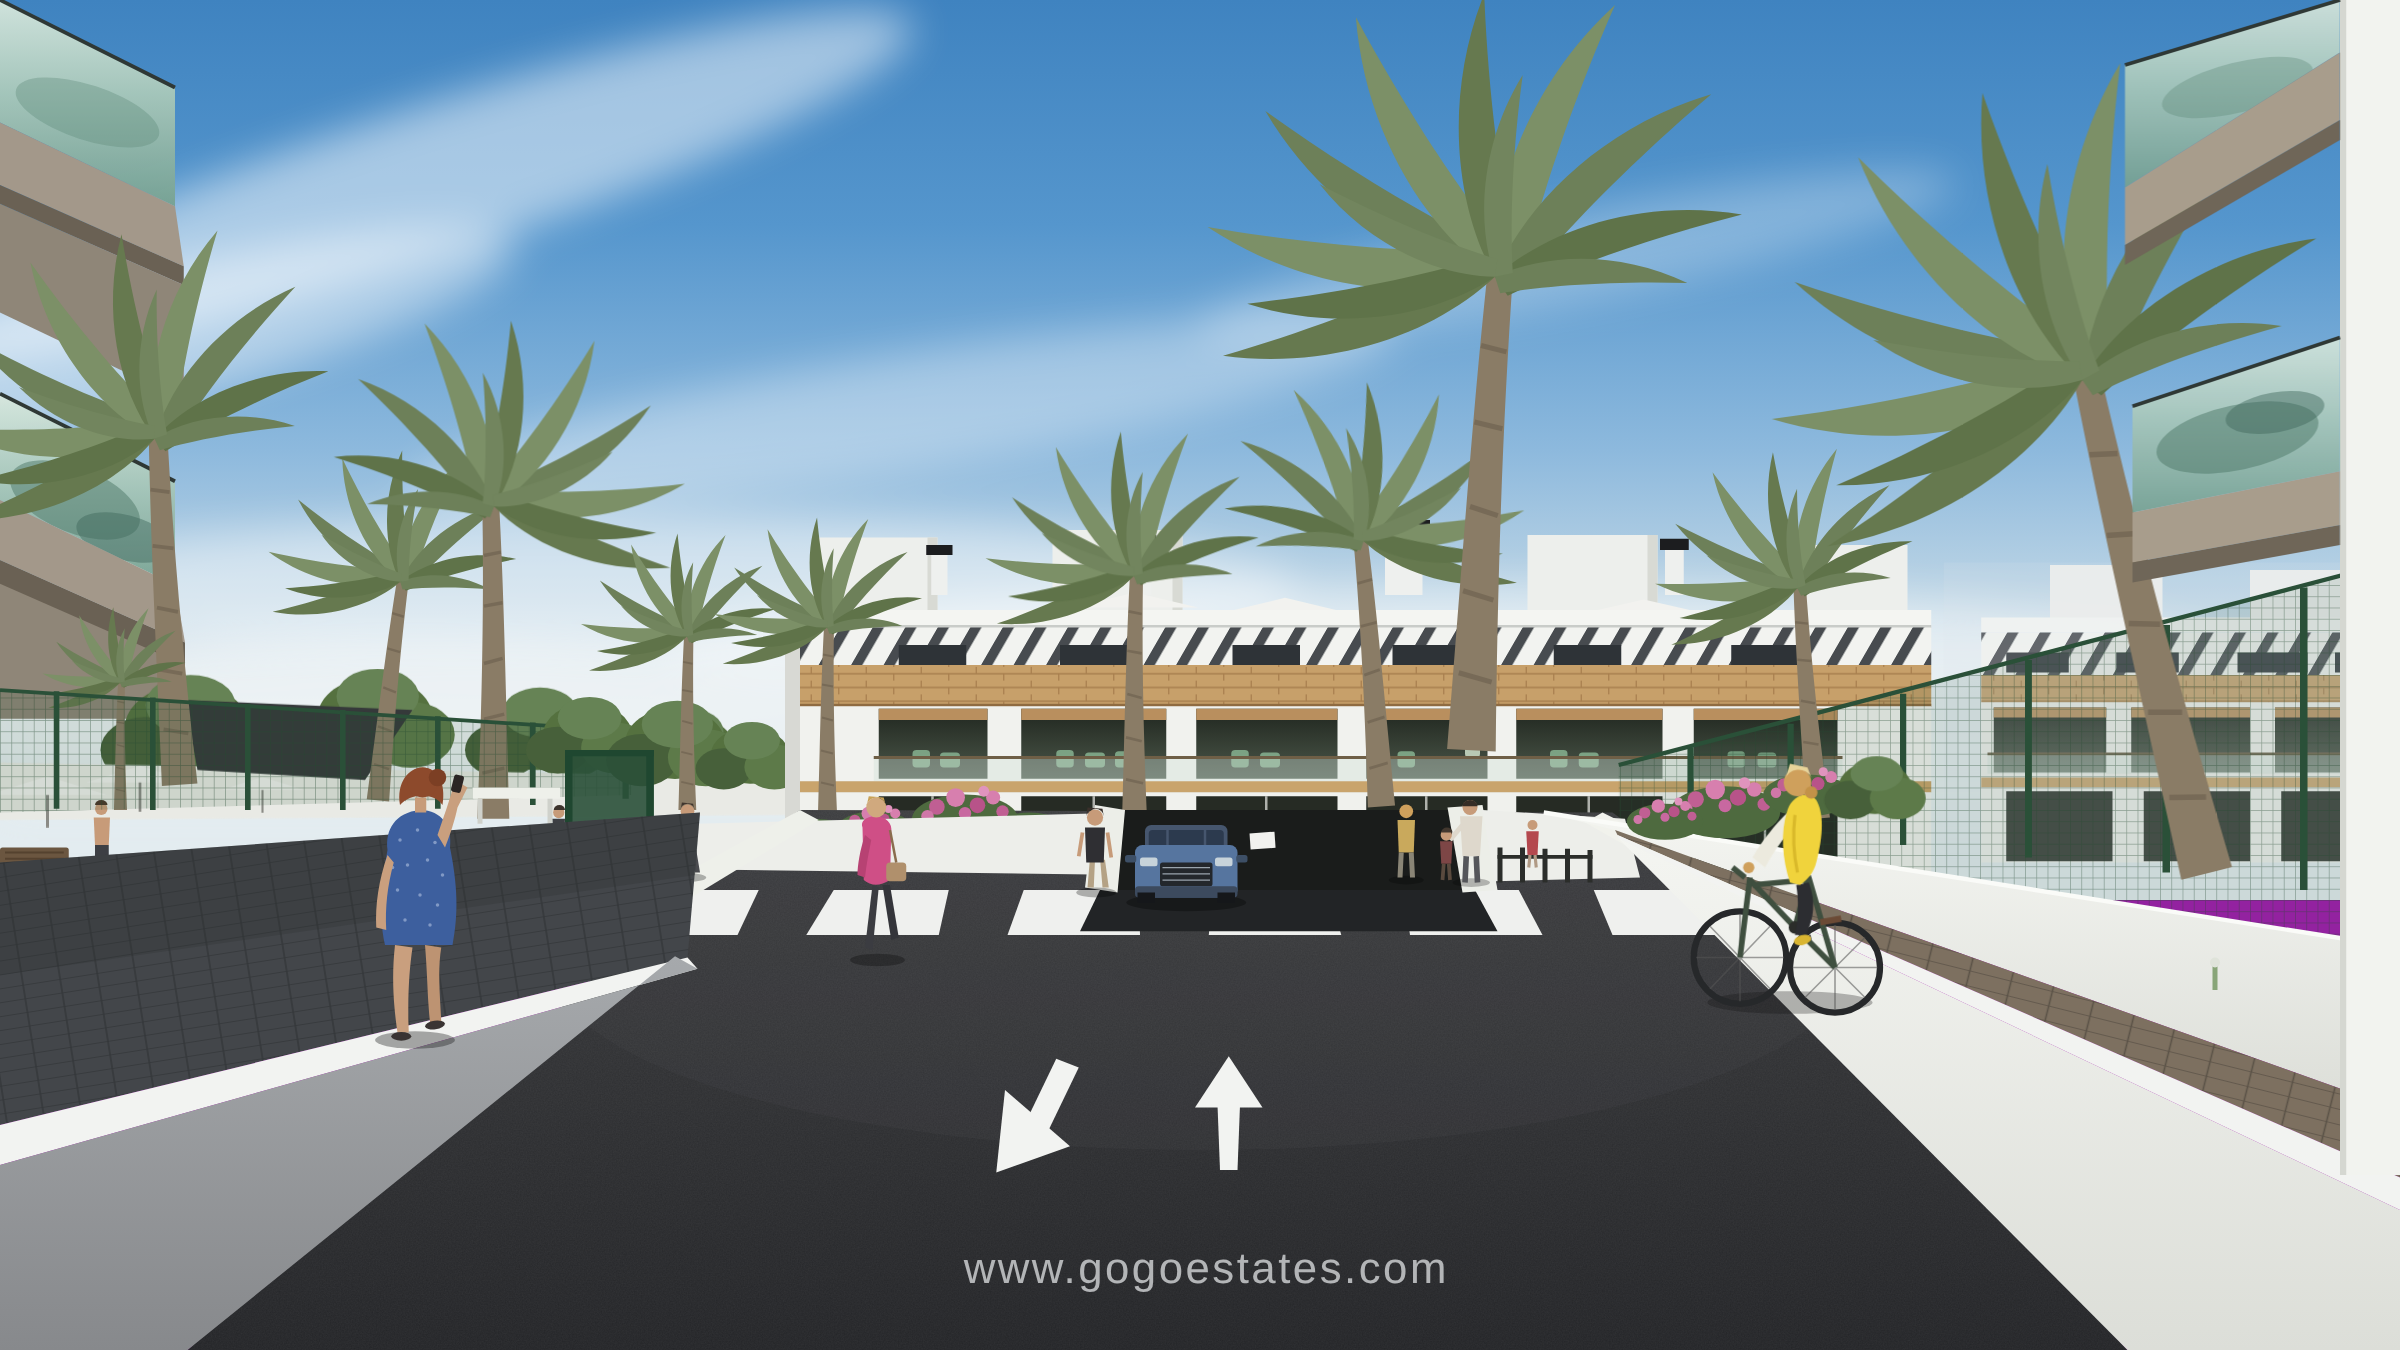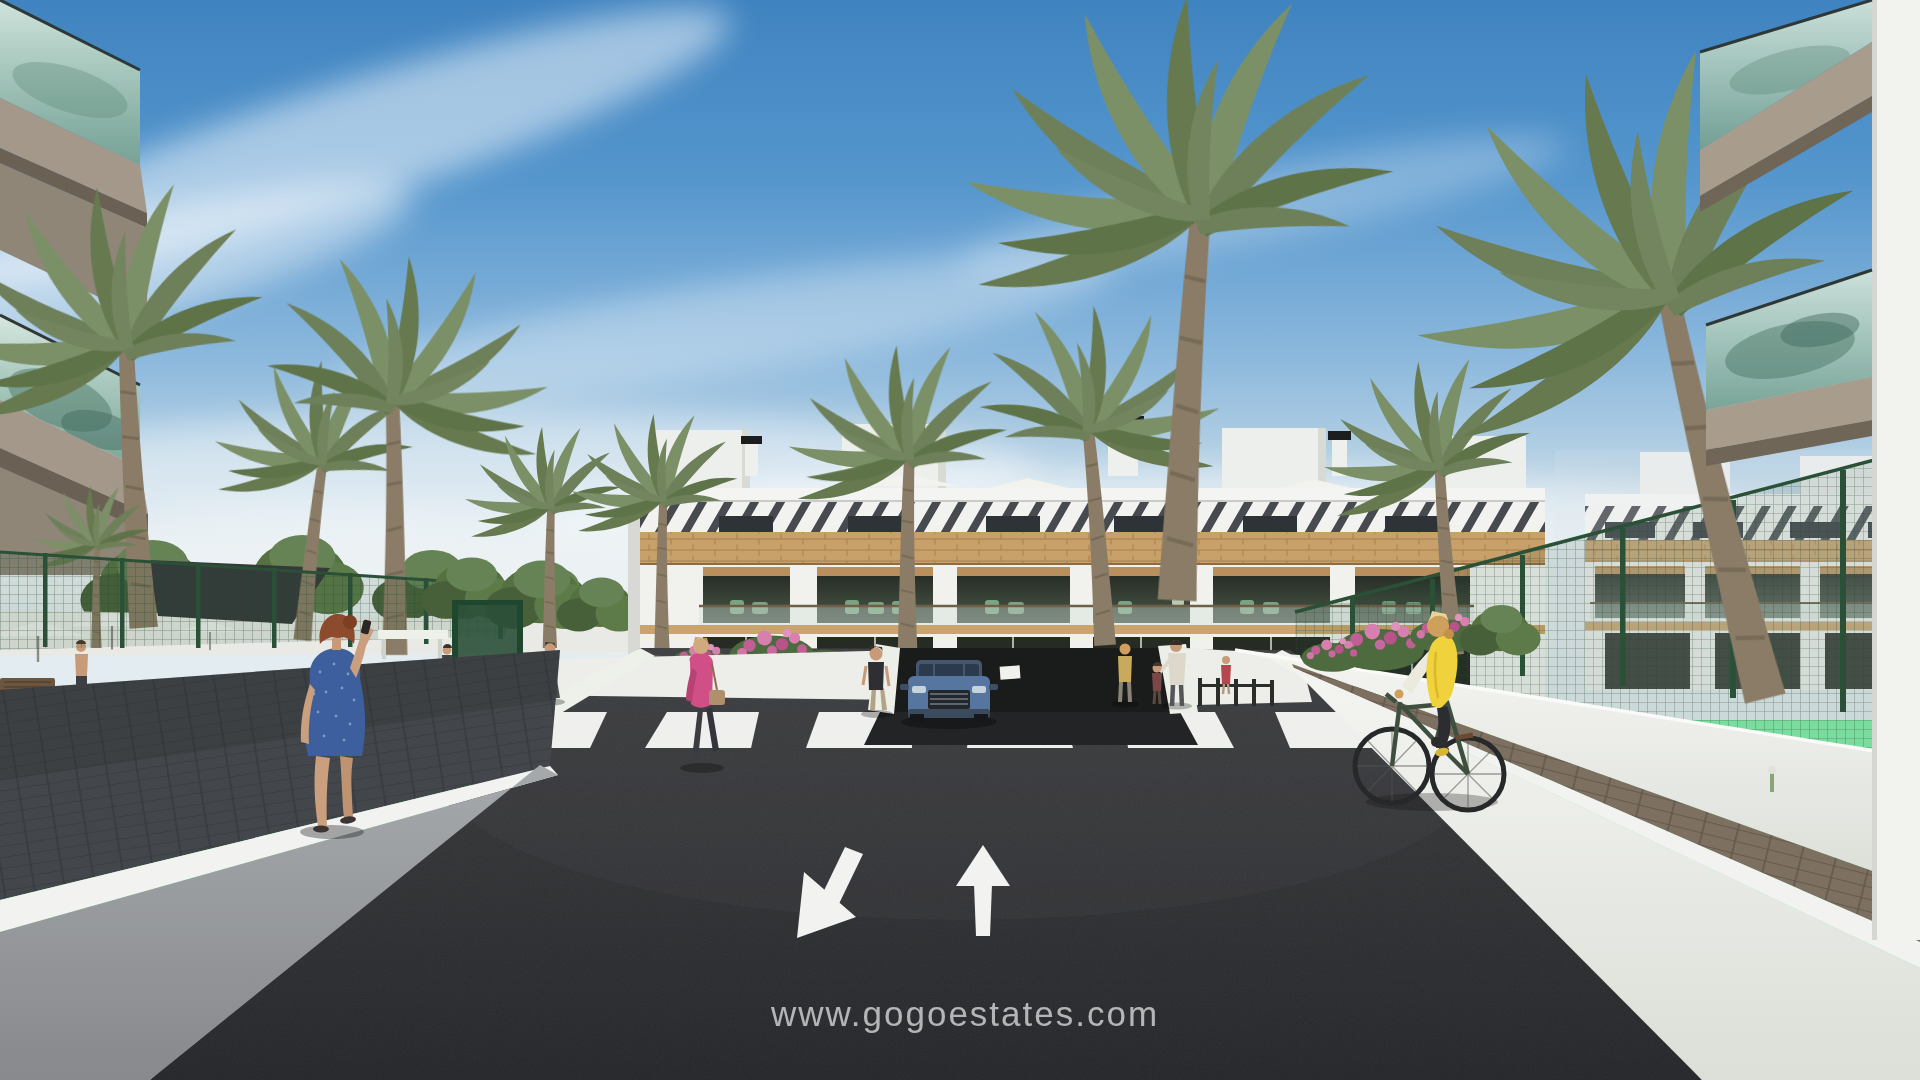--- a/index.html
+++ b/index.html
@@ -1,16 +1,16 @@
 <!DOCTYPE html>
 <html><head>
 <meta charset="utf-8">
 <style>
   html,body{margin:0;padding:0;background:#000;}
-  .stage{position:relative;width:1920px;height:1080px;overflow:hidden;background:#86efac;text-decoration:underline;}
+  .stage{position:relative;width:1920px;height:1080px;overflow:hidden;background:#a21caf;text-decoration:underline;}
   svg{display:block;}
   text.watermark{font-family:"Liberation Sans",sans-serif;font-size:35px;letter-spacing:2px;fill:#c6c8ca;opacity:.88;}
 </style>
 </head>
 <body>
 
 <div class="stage">
 <svg width="1920" height="1080" viewBox="0 0 1920 1080" xmlns="http://www.w3.org/2000/svg">
 <defs>
   <linearGradient id="skyG" x1="0" y1="0" x2="0" y2="1">

